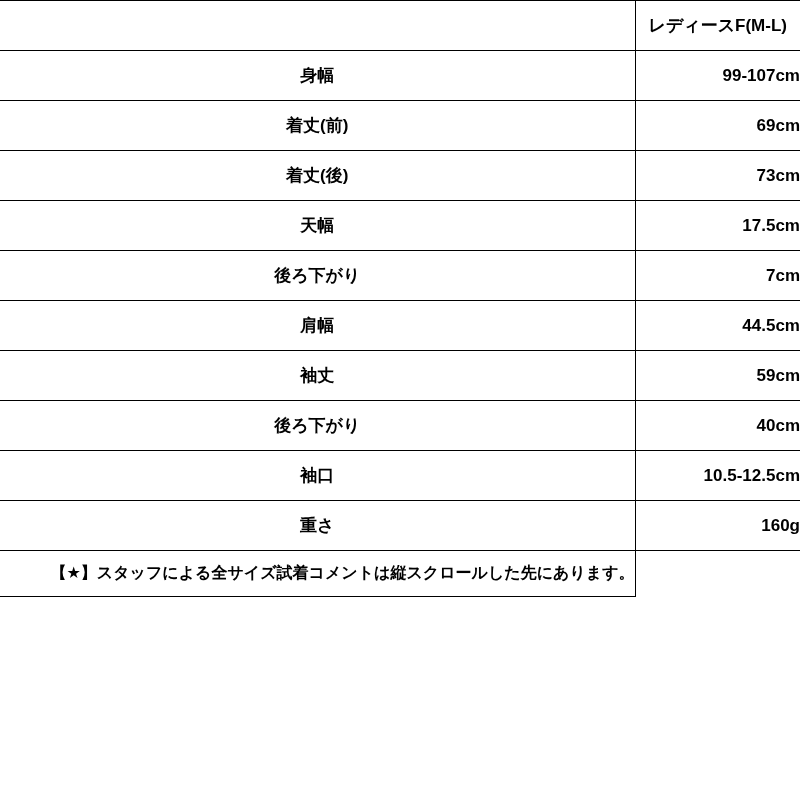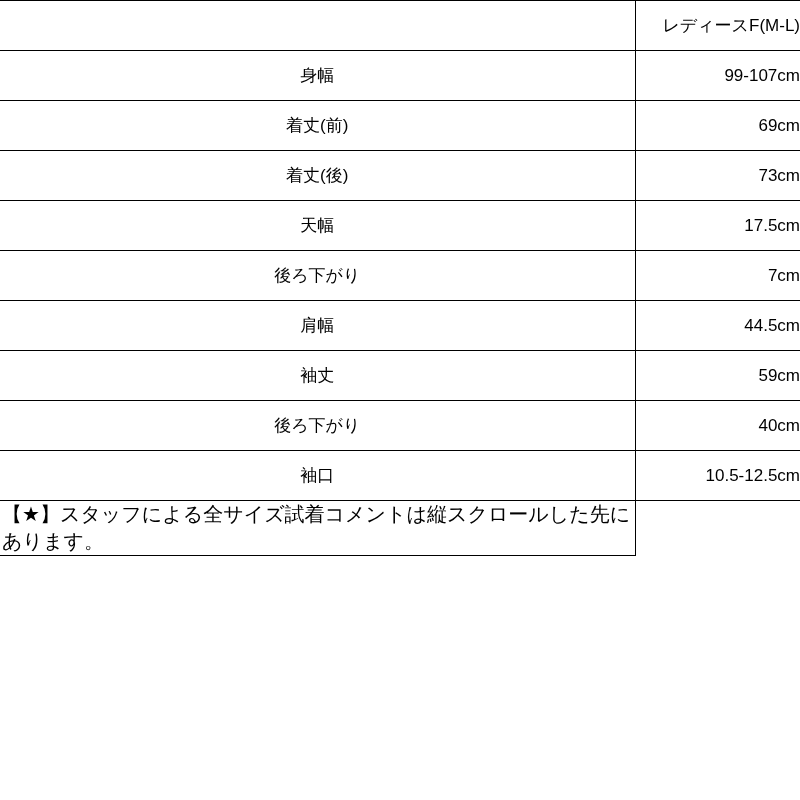--- a/index.html
+++ b/index.html
@@ -29,50 +29,50 @@
   }
   table.size-table col.c-label { width: 635px; }
   table.size-table col.c-value { width: 165px; }
 
   table.size-table td,
   table.size-table th {
     border-bottom: 1px solid #000;
     border-right: 1px solid #000;
     padding: 0;
     height: 49px;
-    font-weight: normal;
+    font-weight: bold;
     font-size: 17px;
     vertical-align: middle;
   }
   table.size-table td:last-child,
   table.size-table th:last-child {
     border-right: none;
   }
   .cell-label {
     text-align: center;
   }
   .cell-value {
     text-align: right;
   }
   .head-row th {
     height: 49px;
   }
   .head-row .head-blank {
     background: #fff;
   }
   .head-row .head-size {
-    font-weight: normal;
+    font-weight: bold;
     font-size: 17px;
-    text-align: right;
+    text-align: center;
   }
   tr.note-row td {
     border-right: none;
-    text-align: left;
+    text-align: right;
     padding-left: 2px;
-    font-size: 20px;
+    font-size: 16px;
     height: 45px;
   }
   tr.note-row td.note-cell {
     border-right: 1px solid #000;
   }
   tr.note-row td.note-pad {
     border-bottom: none;
     border-right: none;
   }
 </style>
@@ -121,19 +121,23 @@
         <td class="cell-value">59cm</td>
       </tr>
       <tr>
         <td class="cell-label">後ろ下がり</td>
         <td class="cell-value">40cm</td>
       </tr>
       <tr>
         <td class="cell-label">袖口</td>
         <td class="cell-value">10.5-12.5cm</td>
       </tr>
+      <tr>
+        <td class="cell-label">重さ</td>
+        <td class="cell-value">160g</td>
+      </tr>
       <tr class="note-row">
         <td class="note-cell">【★】スタッフによる全サイズ試着コメントは縦スクロールした先にあります。</td>
         <td class="note-pad"></td>
       </tr>
     </tbody>
   </table>
 </div>
 
 </body></html>

